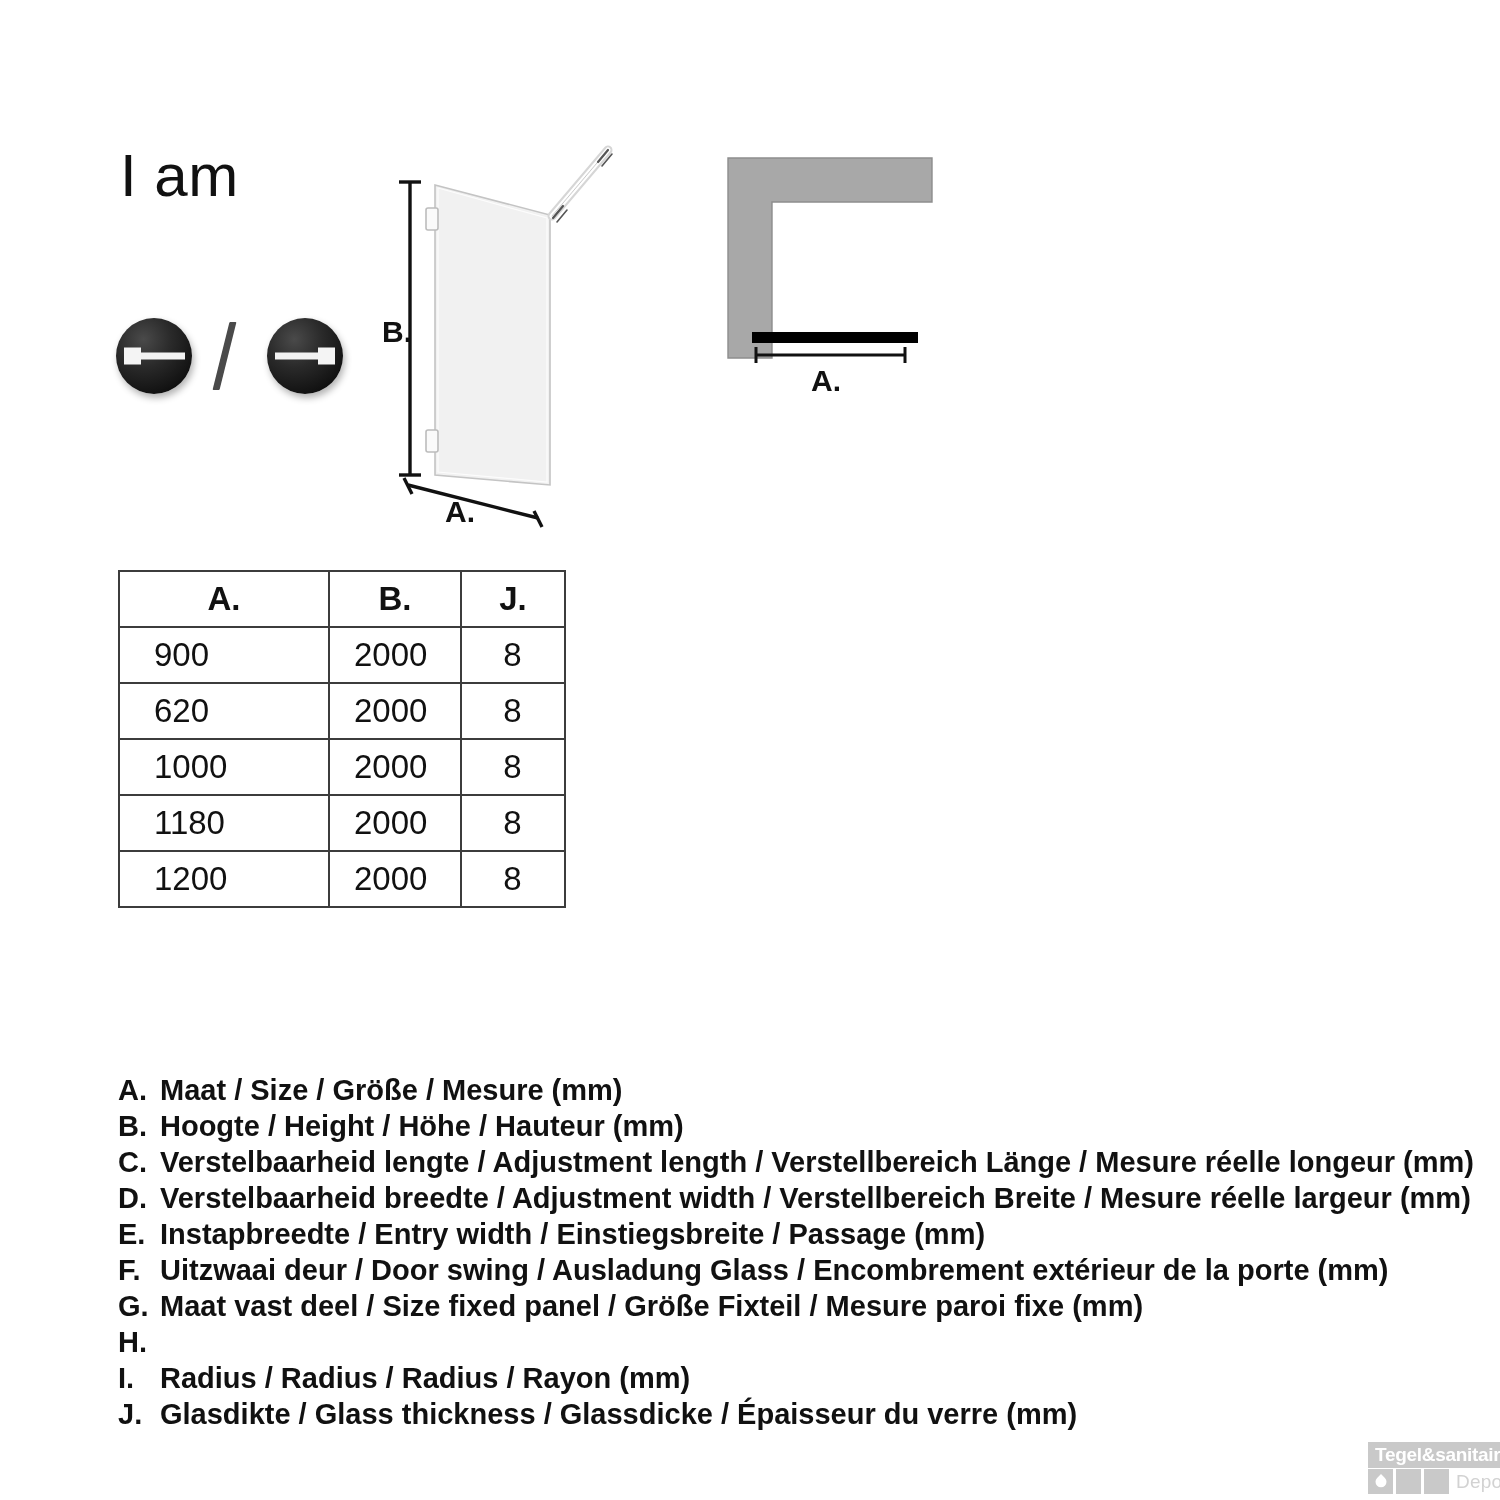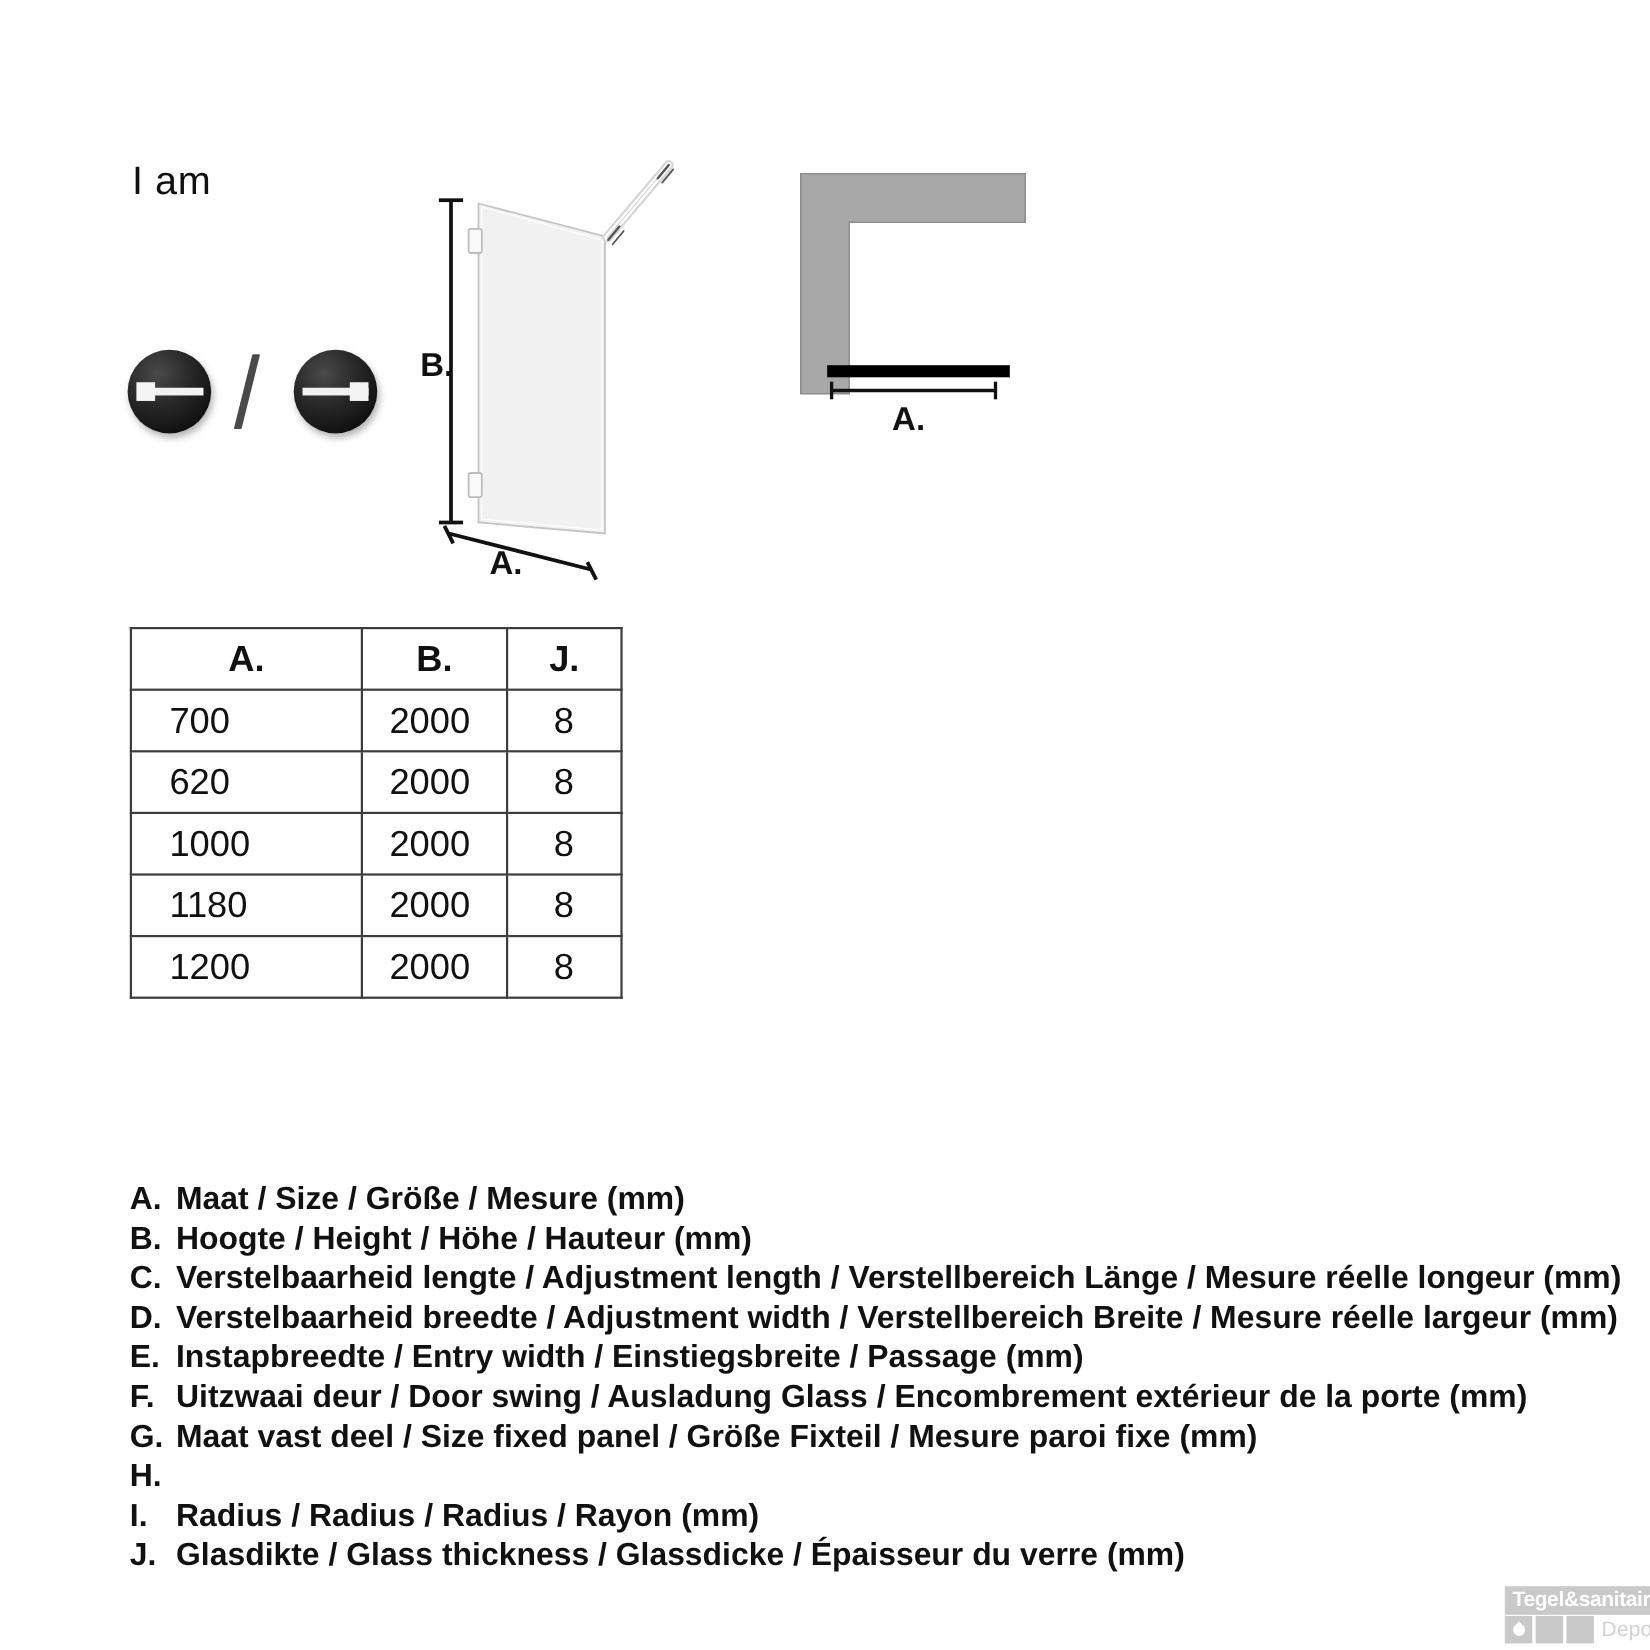--- a/index.html
+++ b/index.html
@@ -14,21 +14,21 @@
     font-family: "Liberation Sans", sans-serif;
     color: #1a1a1a;
     overflow: hidden;
   }
 
   
   #product-title {
     position: absolute;
     left: 120px;
     top: 146px;
-    font-size: 36px;
+    font-size: 60px;
     font-weight: 400;
     letter-spacing: 0.5px;
     color: #111111;
     line-height: 1;
   }
 
   
   #orientation-icons {
     position: absolute;
     left: 112px;
@@ -276,21 +276,21 @@
 <table id="spec-table">
   <thead>
     <tr>
       <th class="col-a">A.</th>
       <th class="col-b">B.</th>
       <th class="col-j">J.</th>
     </tr>
   </thead>
   <tbody>
     <tr>
-      <td class="col-a">700</td>
+      <td class="col-a">900</td>
       <td class="col-b">2000</td>
       <td class="col-j">8</td>
     </tr>
     <tr>
       <td class="col-a">620</td>
       <td class="col-b">2000</td>
       <td class="col-j">8</td>
     </tr>
     <tr>
       <td class="col-a">1000</td>

